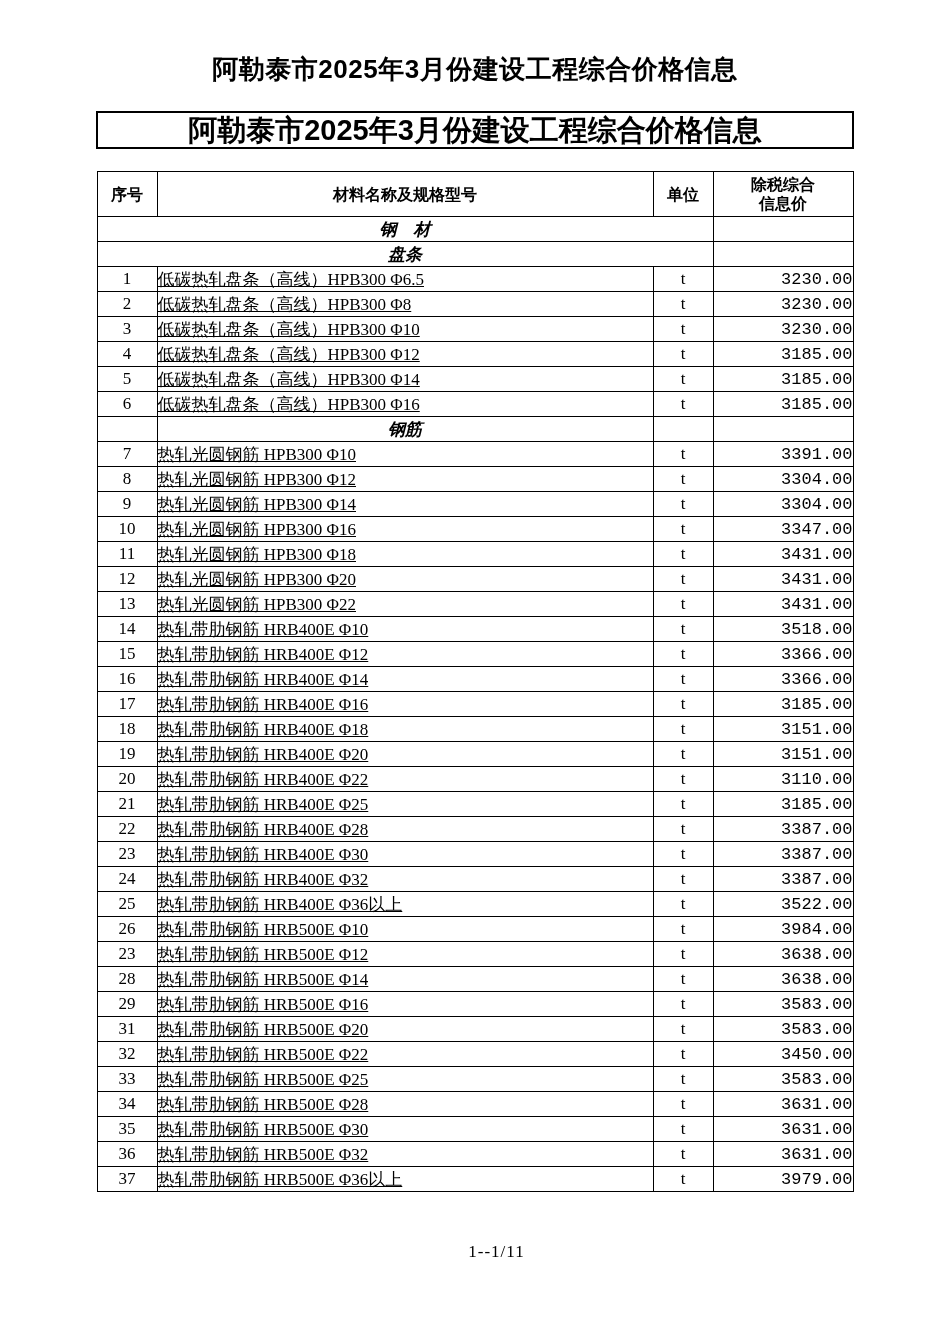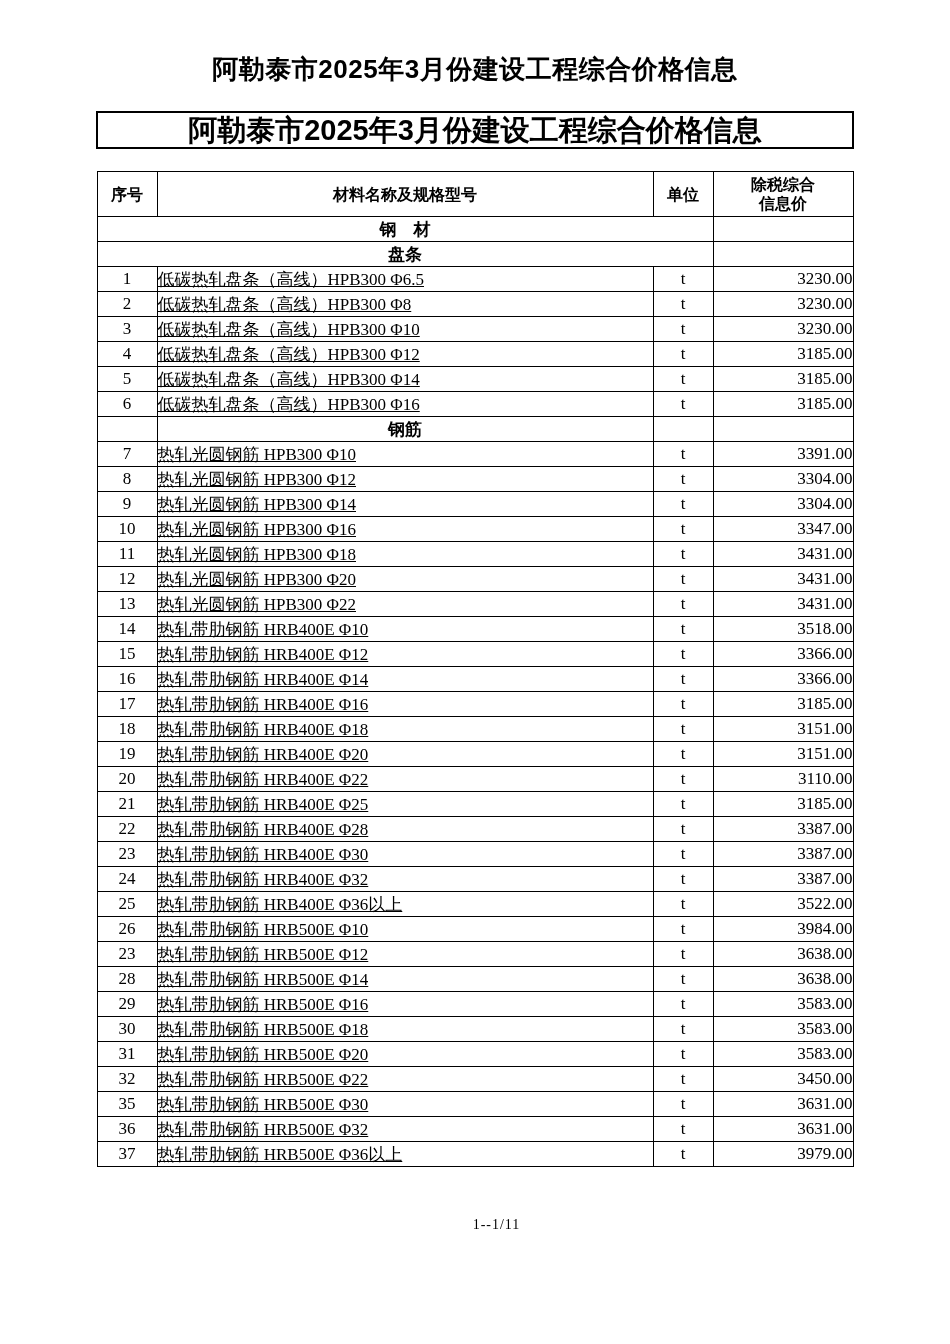--- a/index.html
+++ b/index.html
@@ -76,31 +76,33 @@
     text-decoration: underline;
   }
   td.unit-cell {
     text-align: center;
     font-size: 16px;
   }
   td.price-cell {
     text-align: right;
     padding-right: 8px;
     font-size: 17px;
+    font-family: Liberation Mono, monospace;
   }
   td.group-cell {
     text-align: center;
     font-family: "Liberation Sans", "DejaVu Sans", sans-serif;
     font-weight: bold;
     font-size: 17px;
+    font-style: italic;
   }
   .footer {
     margin-top: 50px;
     text-align: center;
-    font-size: 14px;
+    font-size: 17px;
     letter-spacing: 1px;
     padding-left: 43px;
   }
 </style>
 </head>
 <body>
 
 <div class="page">
 
   <div class="outer-title">阿勒泰市2025年3月份建设工程综合价格信息</div>
@@ -308,38 +310,44 @@
           <td class="unit-cell">t</td>
           <td class="price-cell">3638.00</td>
         </tr>
         <tr>
           <td class="seq-cell">29</td>
           <td class="name-cell">热轧带肋钢筋 HRB500E Φ16</td>
           <td class="unit-cell">t</td>
           <td class="price-cell">3583.00</td>
         </tr>
         <tr>
-          <td class="seq-cell">30</td>
-          <td class="name-cell">热轧带肋钢筋 HRB500E Φ18</td>
-          <td class="unit-cell">t</td>
-          <td class="price-cell">3583.00</td>
-        </tr>
-        <tr>
           <td class="seq-cell">31</td>
           <td class="name-cell">热轧带肋钢筋 HRB500E Φ20</td>
           <td class="unit-cell">t</td>
           <td class="price-cell">3583.00</td>
         </tr>
         <tr>
           <td class="seq-cell">32</td>
           <td class="name-cell">热轧带肋钢筋 HRB500E Φ22</td>
           <td class="unit-cell">t</td>
           <td class="price-cell">3450.00</td>
         </tr>
         <tr>
+          <td class="seq-cell">33</td>
+          <td class="name-cell">热轧带肋钢筋 HRB500E Φ25</td>
+          <td class="unit-cell">t</td>
+          <td class="price-cell">3583.00</td>
+        </tr>
+        <tr>
+          <td class="seq-cell">34</td>
+          <td class="name-cell">热轧带肋钢筋 HRB500E Φ28</td>
+          <td class="unit-cell">t</td>
+          <td class="price-cell">3631.00</td>
+        </tr>
+        <tr>
           <td class="seq-cell">35</td>
           <td class="name-cell">热轧带肋钢筋 HRB500E Φ30</td>
           <td class="unit-cell">t</td>
           <td class="price-cell">3631.00</td>
         </tr>
         <tr>
           <td class="seq-cell">36</td>
           <td class="name-cell">热轧带肋钢筋 HRB500E Φ32</td>
           <td class="unit-cell">t</td>
           <td class="price-cell">3631.00</td>

